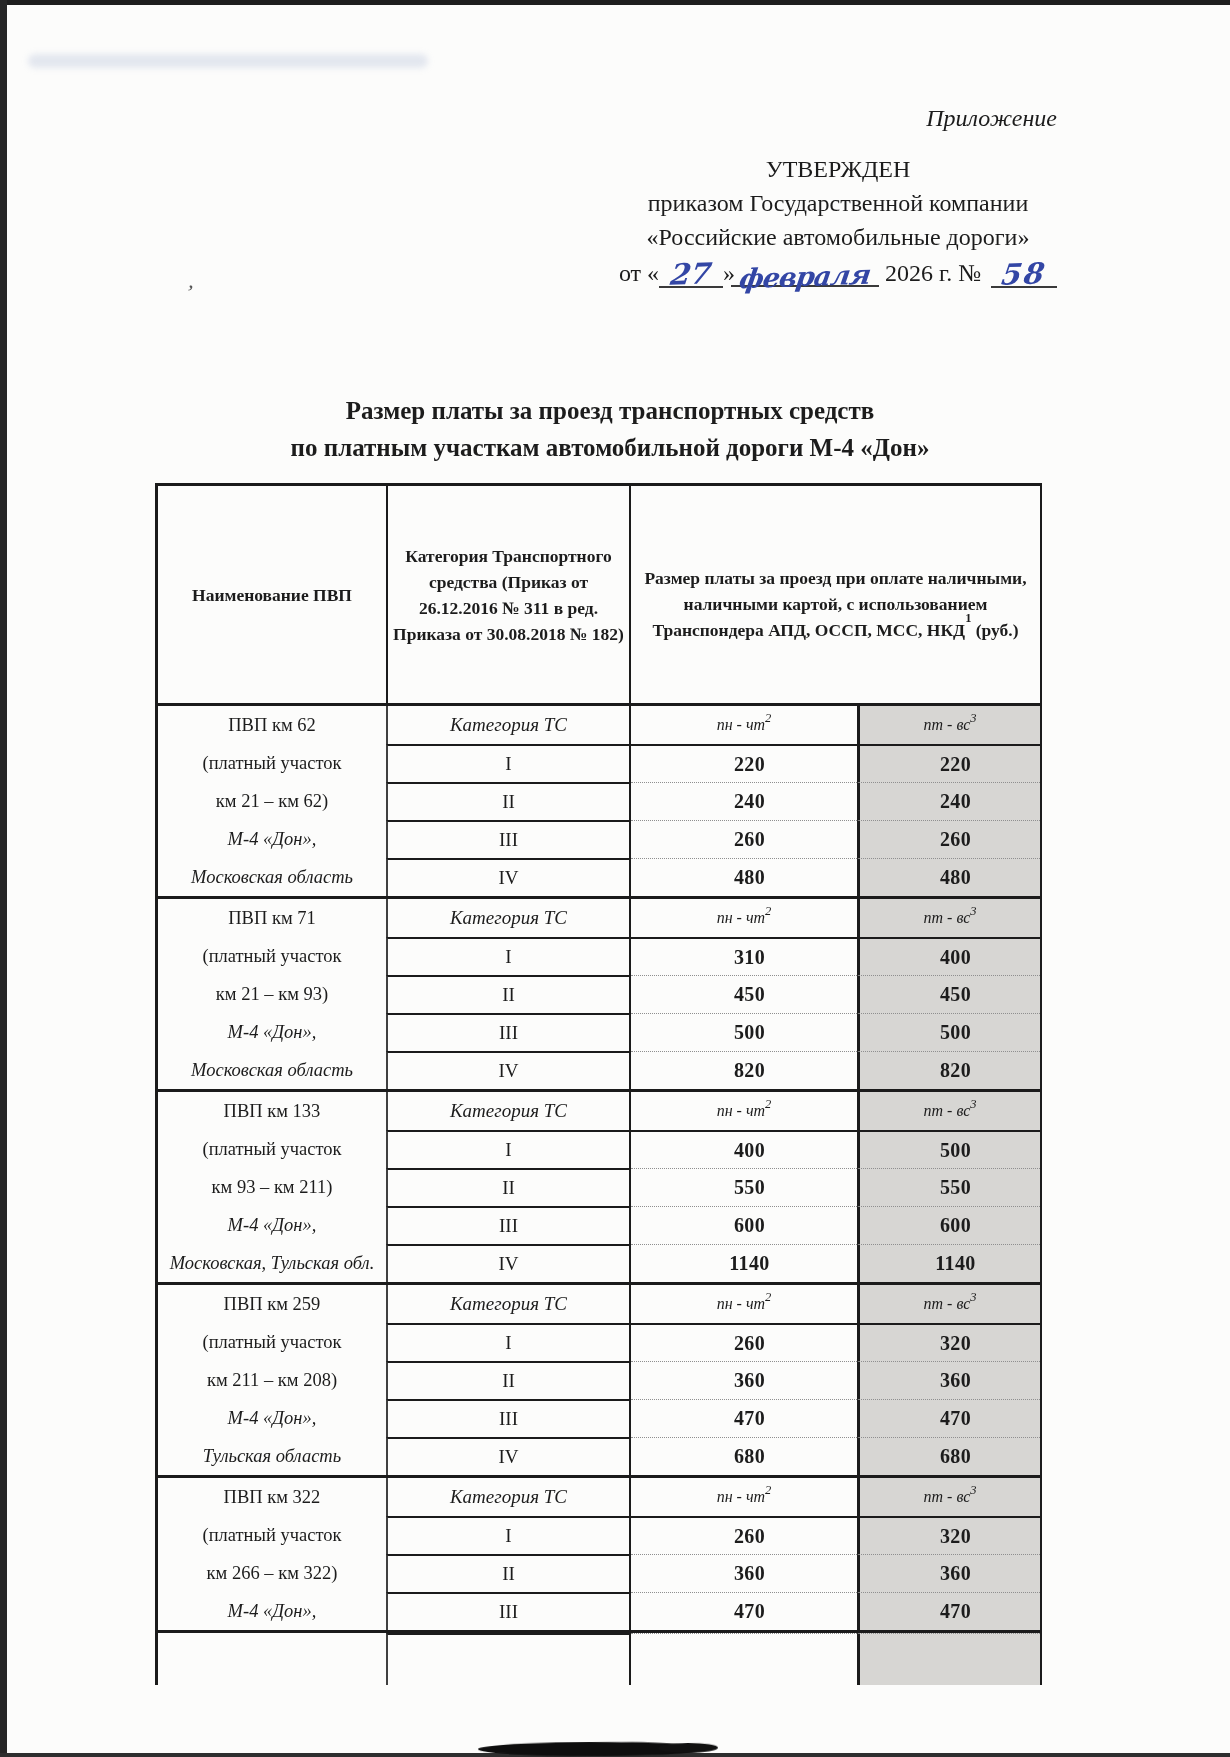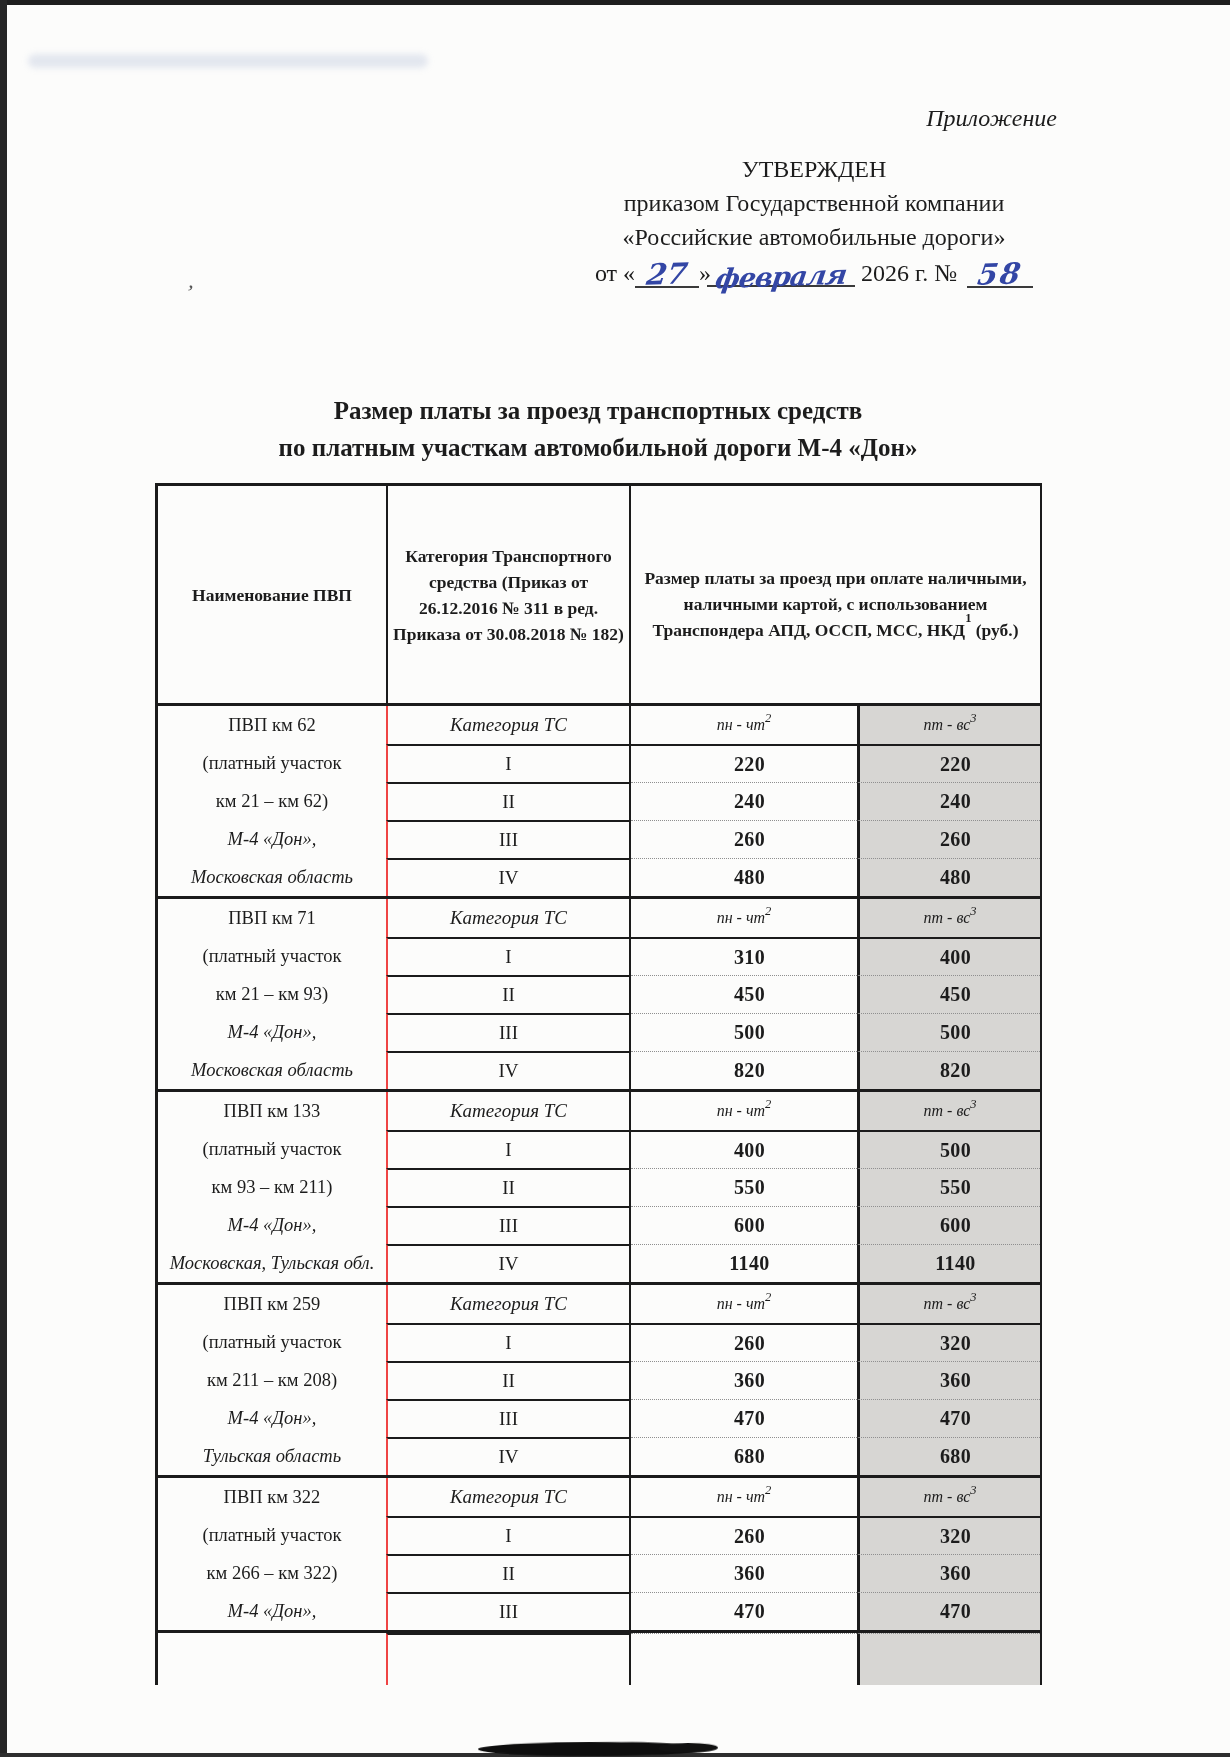--- a/index.html
+++ b/index.html
@@ -16,49 +16,49 @@
   .top-smudge  { position:absolute; left:28px; top:54px; width:400px; height:14px;
                  background:rgba(130,150,195,0.20); filter:blur(3px); border-radius:8px; }
   .stray-mark  { position:absolute; left:186px; top:280px; font-size:22px; color:#555; transform:rotate(12deg); }
   .bottom-smudge { position:absolute; left:478px; top:1742px; width:228px; height:14px;
                  background:#0e0e0e; border-radius:45% 55% 40% 60%; transform:rotate(-0.6deg); filter:blur(0.6px); }
   .bottom-smudge:after { content:""; position:absolute; left:180px; top:2px; width:60px; height:10px;
                  background:#111; border-radius:50%; }
 
   
   .corner-label { position:absolute; top:105px; right:173px; font-size:24px;font-style:italic; }
-  .approval { position:absolute; top:152px; left:584px; width:460px; text-align:center;
+  .approval { position:absolute; top:152px; left:608px; width:460px; text-align:center;
               font-size:24px; line-height:34px; }
   .date-line { margin-top:2px; white-space:nowrap; }
   .uline { display:inline-block; border-bottom:2px solid #3a3a3a; text-align:center; line-height:1; }
   .u-day   { min-width:64px; }
   .u-month { min-width:148px; margin-left:-4px; }
   .u-num   { min-width:66px; margin-left:10px; }
   .hand { display:inline-block; color:#3346a5; font-style:italic; font-weight:bold;
           font-family:"DejaVu Serif", serif; transform:skewX(-10deg) rotate(-2deg); }
   .hand-day   { font-size:29px; position:relative; top:3px; }
   .hand-month { font-size:27px; position:relative; top:5px; letter-spacing:-1px; }
   .hand-num   { font-size:29px; position:relative; top:3px; letter-spacing:2px; }
 
-  .doc-title { position:absolute; top:392px; left:0; width:1196px; text-align:center;
+  .doc-title { position:absolute; top:392px; left:12px; width:1196px; text-align:center;
                font-weight:bold; font-size:25px; line-height:37px; }
 
   
   .toll-table { position:absolute; left:155px; top:483px; width:887px;
                 border-top:3px solid #1b1b1b; border-left:3px solid #1b1b1b; border-right:2px solid #1b1b1b; }
   .thead { display:grid; grid-template-columns:228px 245px 1fr; height:220px; border-bottom:3px solid #1b1b1b; }
   .th { display:flex; flex-direction:column; justify-content:center; align-items:center;
         text-align:center; font-weight:bold; font-size:17.5px; line-height:26px; }
   .th2 { border-left:2px solid #1b1b1b; border-right:2px solid #1b1b1b; }
   .th3 { padding-top:18px; }
 
   .row { display:grid; grid-template-columns:228px 245px 226px 1fr; height:38px; }
   .cell { display:flex; align-items:center; justify-content:center; text-align:center; }
   .c1 { font-size:18.5px; }
-  .c2 { border-left:2px solid #ef4444; border-right:2px solid #1b1b1b; font-size:19px; }
+  .c2 { border-left:2px solid #404040; border-right:2px solid #1b1b1b; font-size:19px; }
   .c4 { border-left:3px solid #1b1b1b; background:#d7d6d3; }
   .section { border-bottom:3px solid #1b1b1b; }
   .section:last-of-type { border-bottom:none; }
   .section .row.data .c2 { border-top:2px solid #1b1b1b; }
   .section .row.data .c3, .section .row.data .c4 { border-top:1px dotted #8f8f8f; }
   .section .row.data.first .c3, .section .row.data.first .c4 { border-top:2px solid #1b1b1b; }
   .row.cont { height:52px; }
   .row.cont .c2 { border-top:2px solid #1b1b1b; }
   .row.cont .c3, .row.cont .c4 { border-top:1px dotted #8f8f8f; }
   .b  { font-weight:normal; }

